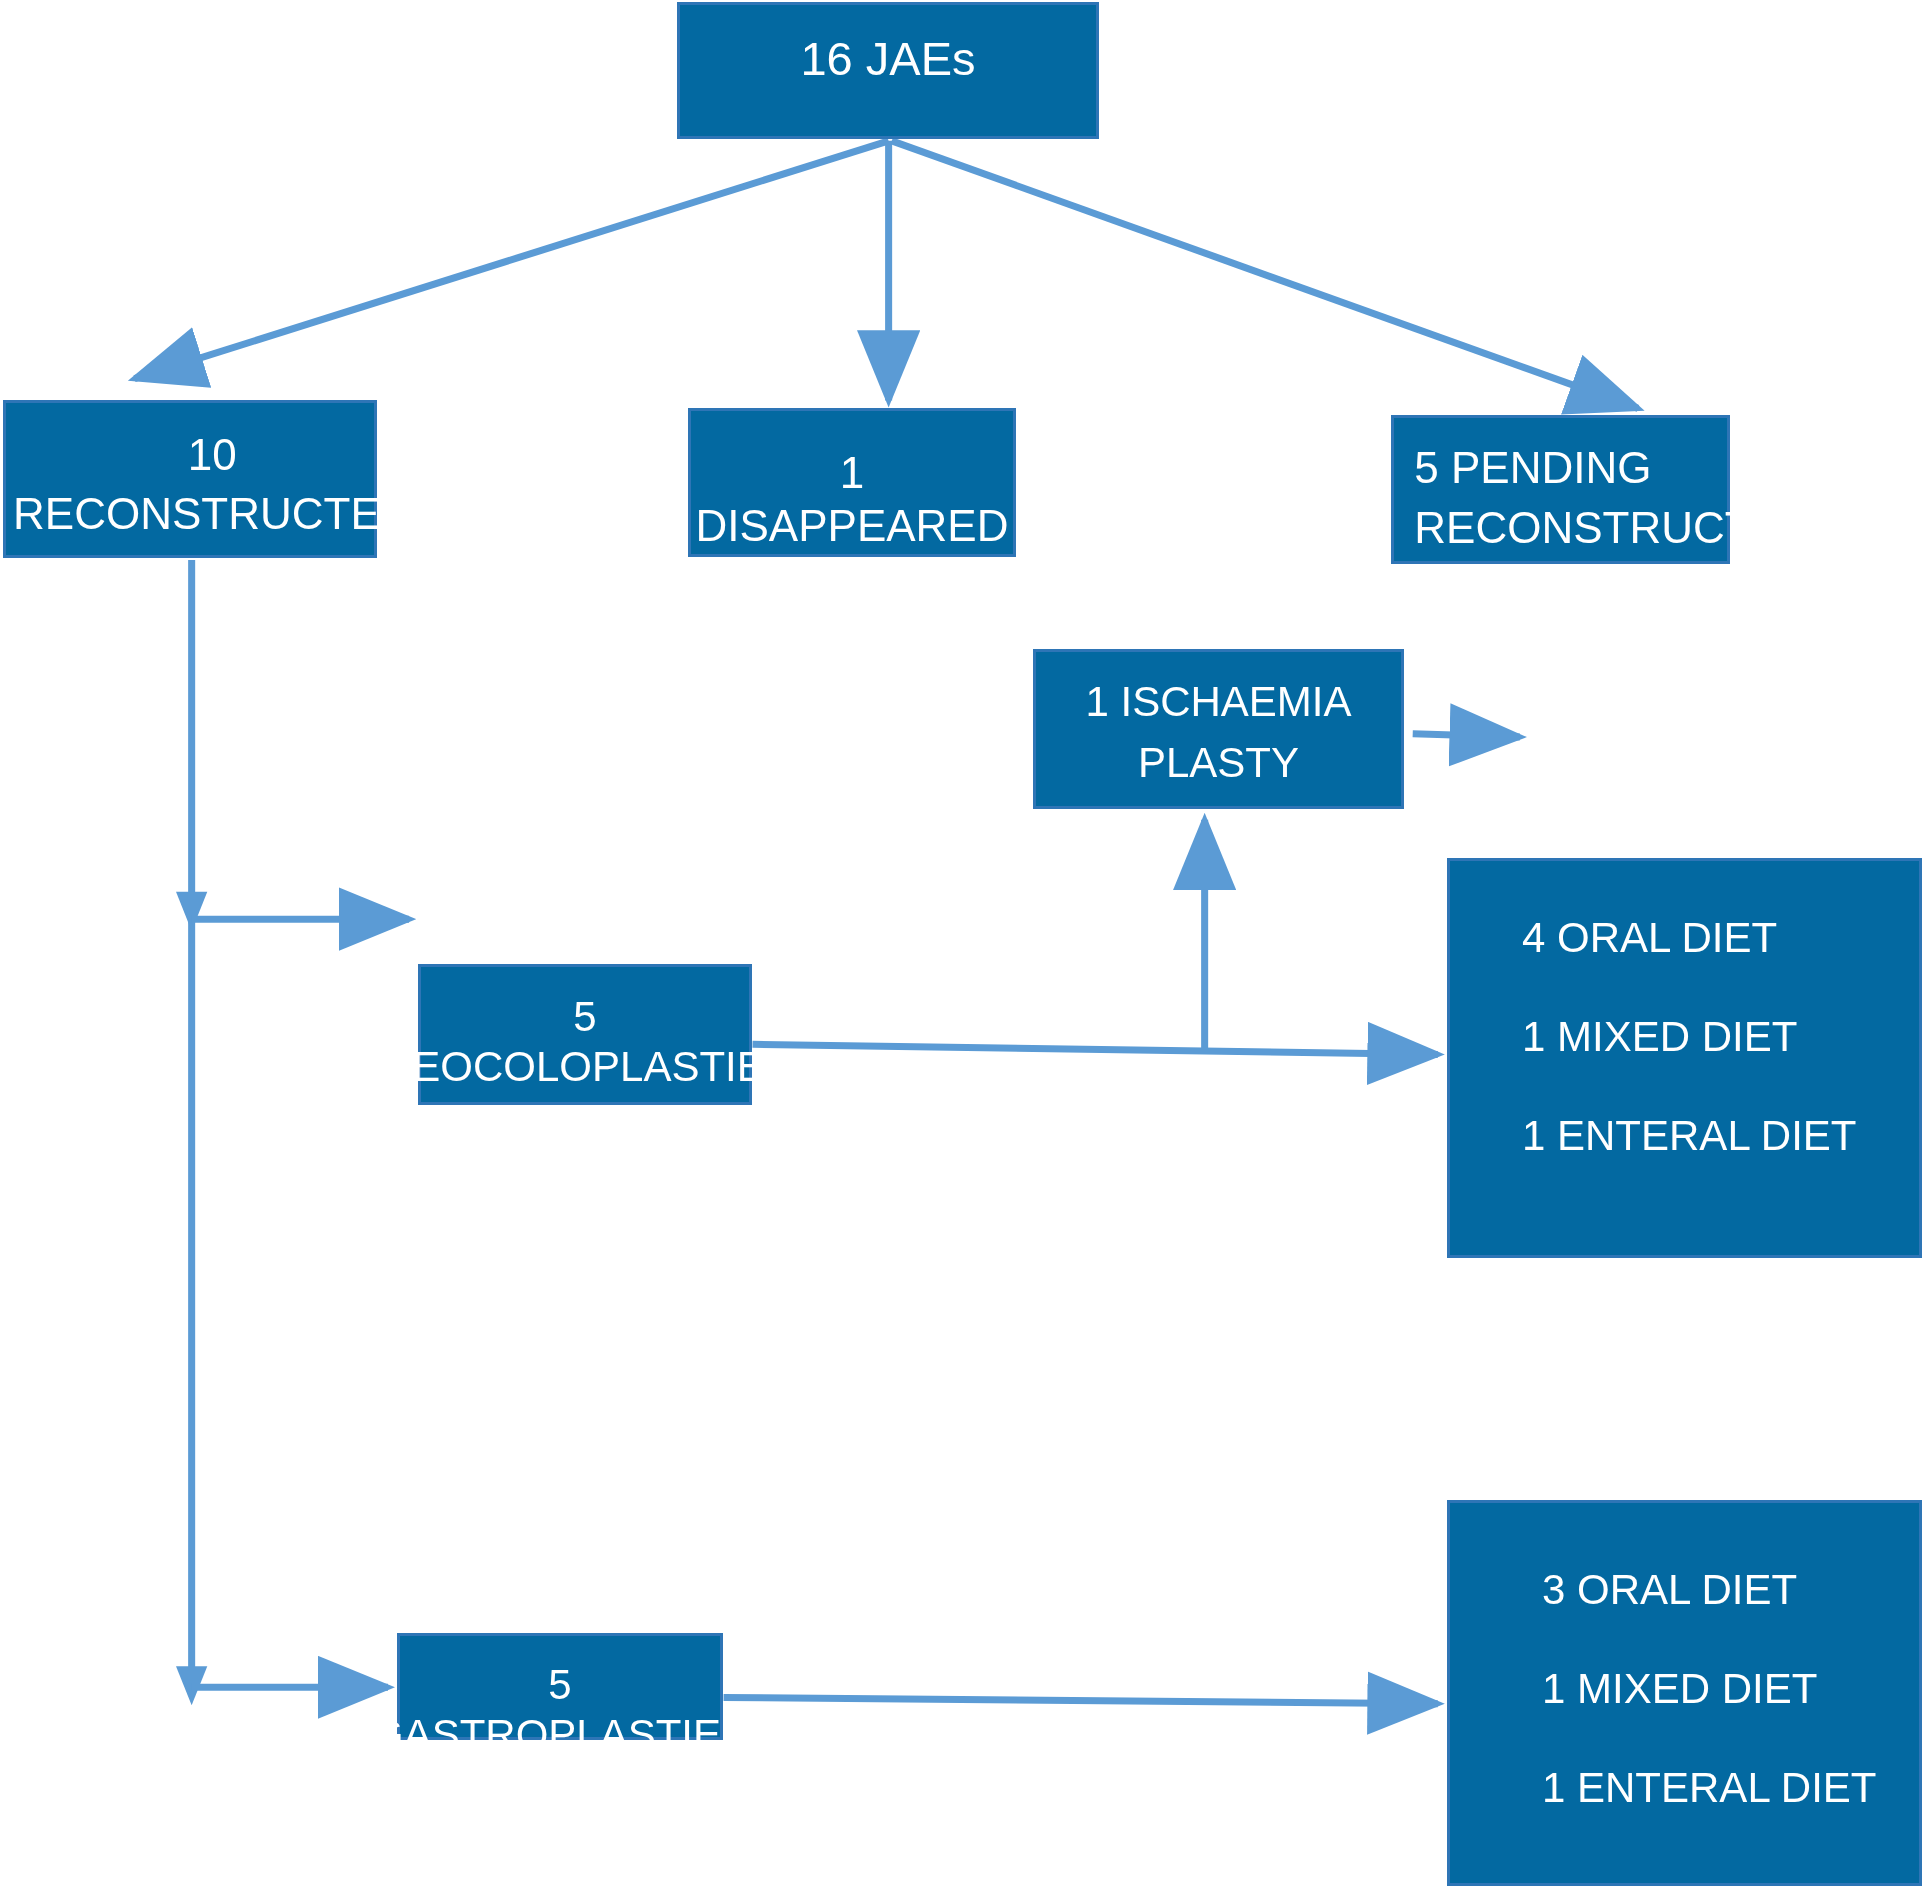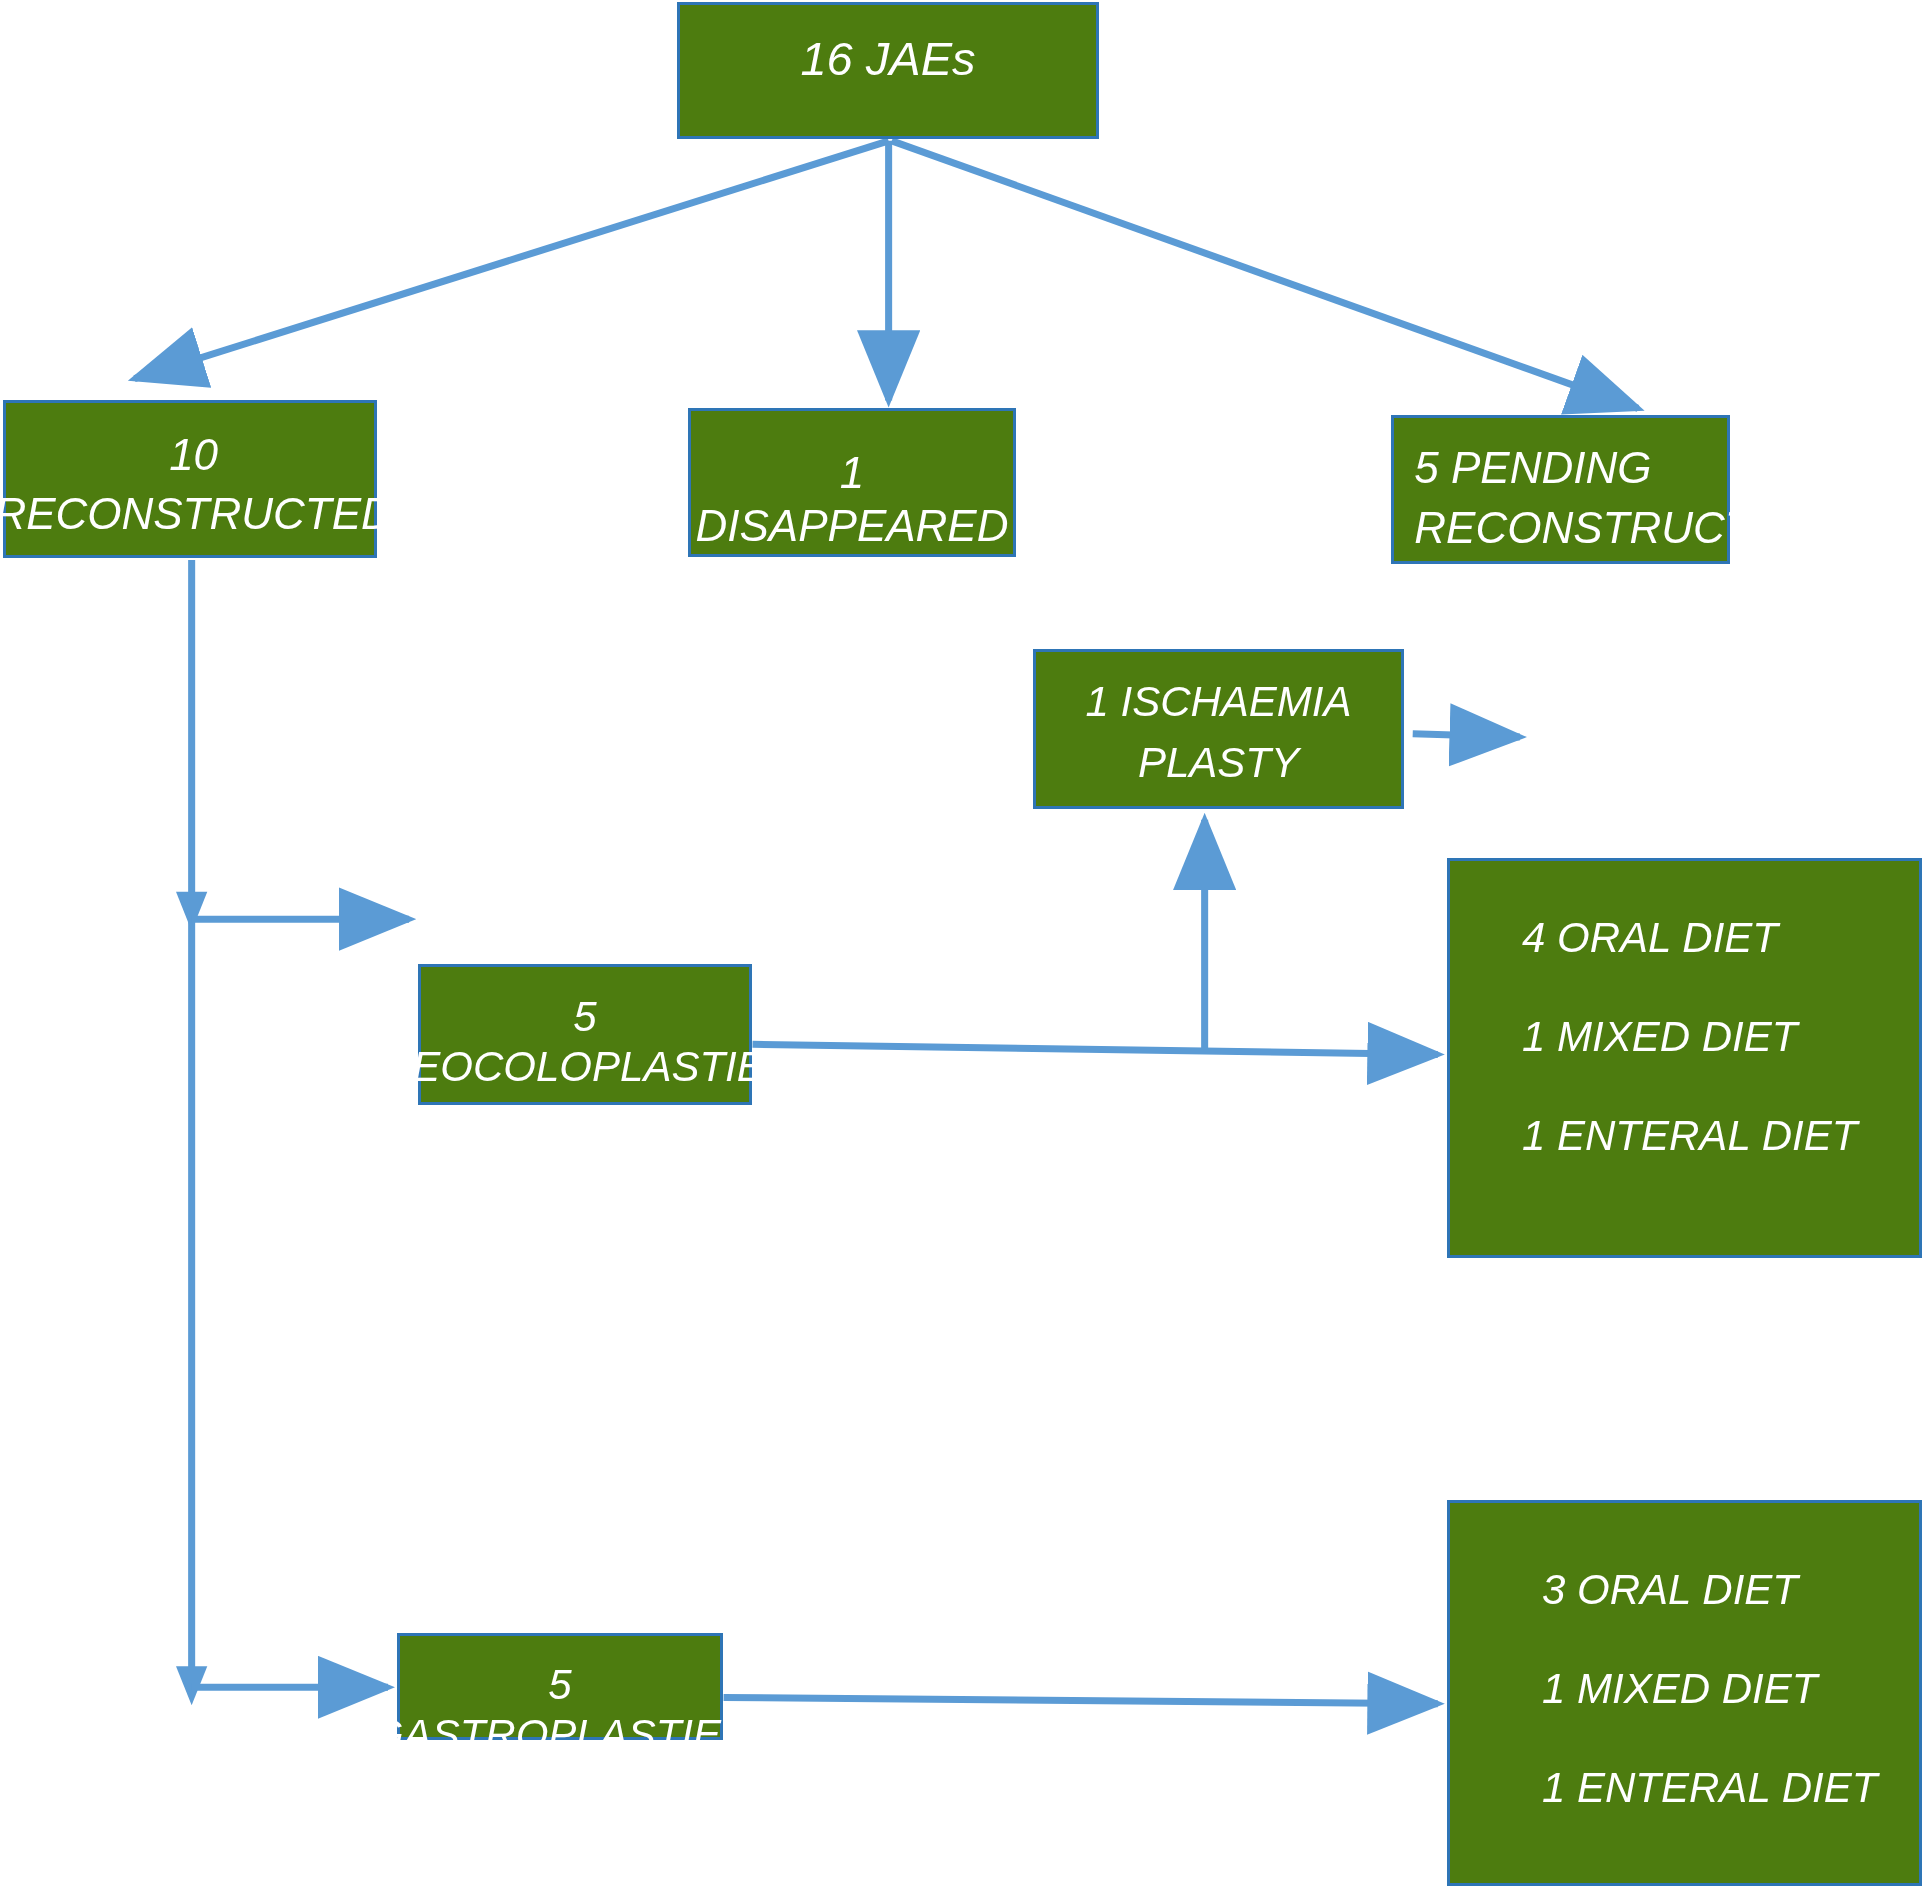--- a/index.html
+++ b/index.html
@@ -1,25 +1,25 @@
 <!DOCTYPE html>
 <html style="font-size:12.5px"><head>
 <meta charset="utf-8">
 <style>
   html,body{margin:0;padding:0;background:#ffffff;}
   #canvas{position:relative;width:1929px;height:1897px;background:#ffffff;
           font-family:"Liberation Sans",sans-serif;overflow:hidden;}
-  .node{position:absolute;box-sizing:border-box;background:#4d7c0f;
-        border:3.1px solid #2E75B6;color:#ffffff;display:flex;flex-direction:column;font-style:italic;}
+  .node{position:absolute;box-sizing:border-box;background:#0369a1;
+        border:3.1px solid #2E75B6;color:#ffffff;display:flex;flex-direction:column;}
   .node .txt{white-space:pre-wrap;}
   
   #n-jaes{left:677px;top:1.6px;width:422px;height:137px;align-items:center;justify-content:flex-start;}
   #n-jaes .txt{font-size:47px;line-height:1.1;margin-top:28px;text-align:center;}
 
-  #n-reconstructed{left:3.1px;top:400px;width:374px;height:158px;align-items:center;justify-content:flex-start;padding-left:7px;}
+  #n-reconstructed{left:3.1px;top:400px;width:374px;height:158px;align-items:flex-start;justify-content:flex-start;padding-left:7px;}
   #n-reconstructed .txt{font-size:44px;line-height:1.35;margin-top:22px;text-align:center;}
 
   #n-disappeared{left:688px;top:408px;width:328px;height:149px;align-items:center;justify-content:center;}
   #n-disappeared .txt{font-size:44px;line-height:1.2;margin-top:34px;text-align:center;}
 
   #n-pending{left:1391px;top:415px;width:339px;height:149px;align-items:flex-start;justify-content:flex-start;}
   #n-pending .txt{font-size:44px;line-height:1.35;margin-top:20.3px;margin-left:20.3px;text-align:left;}
 
   #n-ischaemia{left:1033px;top:649px;width:371px;height:160px;align-items:center;justify-content:flex-start;}
   #n-ischaemia .txt{font-size:42px;line-height:1.45;margin-top:20.3px;text-align:center;}

